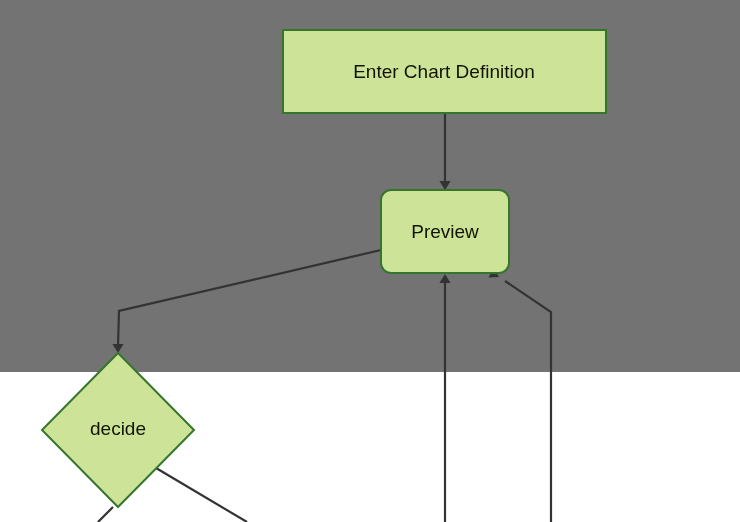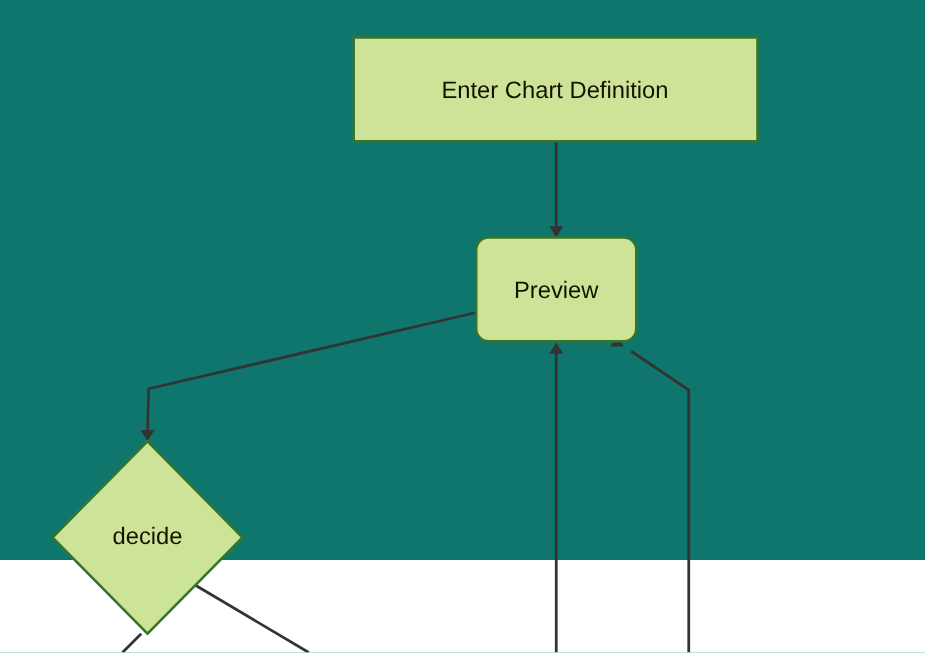--- a/index.html
+++ b/index.html
@@ -9,22 +9,22 @@
   }
   body {
     width: 740px;
     height: 522px;
     overflow: hidden;
     font-family: "Liberation Sans", sans-serif;
   }
   #flowchart-canvas {
     position: relative;
     width: 740px;
-    height: 448px;
-    background: #0f766e;
+    height: 372px;
+    background: #737373;
   }
   #flowchart-svg {
     position: absolute;
     top: 0;
     left: 0;
     width: 740px;
     height: 522px;
   }
   .node-label {
     font-family: "Liberation Sans", sans-serif;

